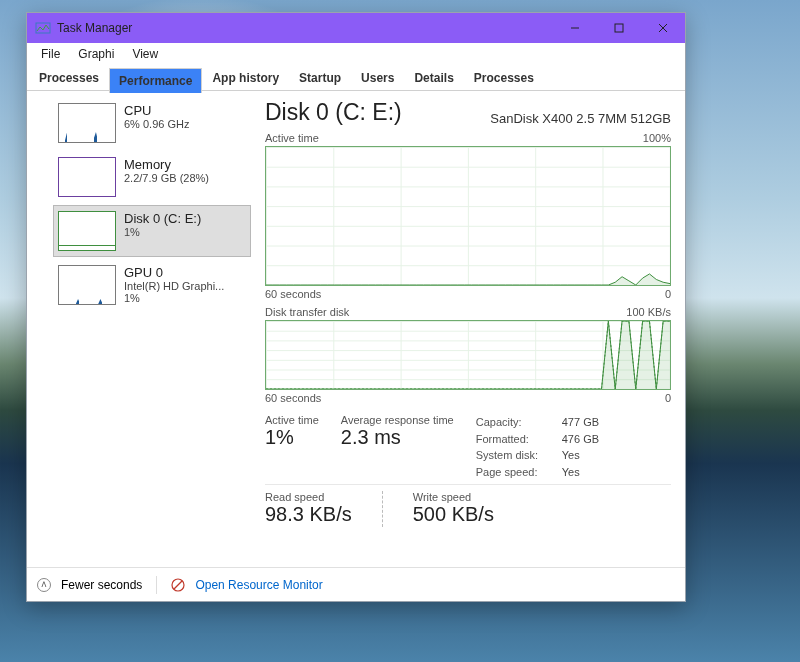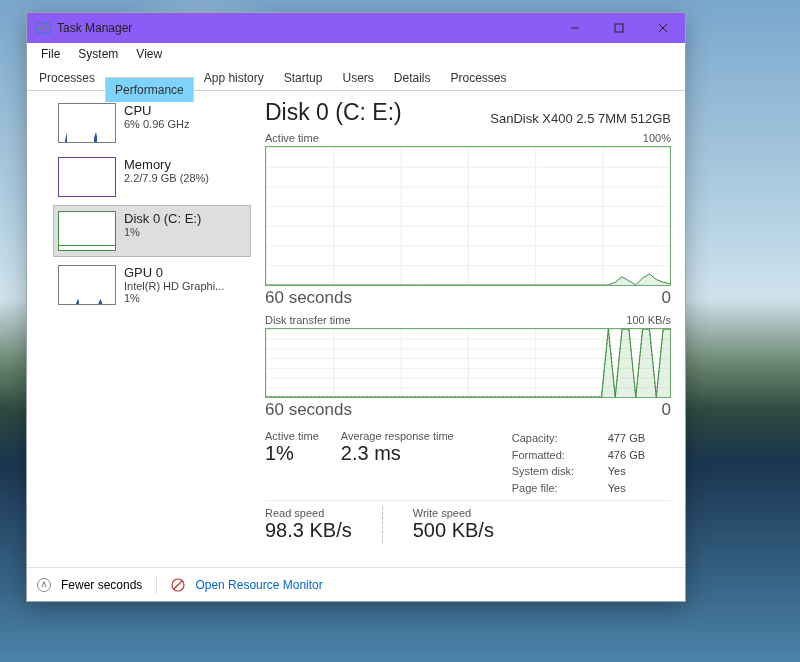--- a/index.html
+++ b/index.html
@@ -45,25 +45,26 @@
   }
   .menubar span { padding: 2px 8px; }
   .tabs {
     display: flex; border-bottom: 1px solid #d0d0d0;
     padding-left: 2px; background: #fff;
   }
   .tab {
     padding: 5px 9px; font-size: 12px; color: #333;
     border: 1px solid transparent; border-bottom: none;
     position: relative;
+    font-weight: bold;
   }
   .tab.active {
     border-color: #d0d0d0;
-    background: #7dd3fc;
-    top: 12px;
+    background: #3b82f6;
+    top: 3px;
   }
   .content {
     flex: 1; display: flex; overflow: hidden;
   }
   .sidebar {
     width: 208px; padding: 6px 4px 6px 6px;
     display: flex; flex-direction: column; gap: 2px;
     overflow: hidden;
     margin-left: 20px;
   }
@@ -116,27 +117,27 @@
   .graph .grid {
     position: absolute; inset: 0;
     background-image:
       linear-gradient(#e6f2e6 1px, transparent 1px),
       linear-gradient(90deg, #e6f2e6 1px, transparent 1px);
     background-size: 100% 14.28%, 16.66% 100%;
   }
   .graph.g1 { height: 140px; }
   .graph.g2 { height: 70px; }
   .graph svg { position:absolute; inset:0; width:100%; height:100%; }
-  .axis-row { display:flex; justify-content: space-between; font-size: 17px; color:#555; margin-top: 2px; }
+  .axis-row { display:flex; justify-content: space-between; font-size: 11px; color:#555; margin-top: 2px; }
   .stats { display:flex; gap: 22px; margin-top: 10px; }
   .stat-col { }
   .stat-lbl { font-size: 11px; color:#555; }
   .stat-val { font-size: 20px; color:#222; margin-top: 0px; }
   .info-col { font-size: 11px; color:#444; }
-  .info-col .row { display:flex; gap: 20px; line-height: 1.5; margin-left: 36px; }
+  .info-col .row { display:flex; gap: 10px; line-height: 1.5; }
   .info-col .k { min-width: 76px; color:#555; }
   .rw-row { display:flex; margin-top:4px; border-top:1px solid #e8e8e8; padding-top:6px; gap: 22px;}
   .dotted { border-left: 1px dashed #bbb; height: 36px; margin: 0 8px; }
   .footer {
     height: 34px; border-top: 1px solid #e0e0e0;
     display:flex; align-items:center; padding: 0 10px;
     gap: 10px; font-size: 12px;
   }
   .footer .chev { width:14px; height:14px; border:1px solid #888; border-radius:50%; display:flex; align-items:center; justify-content:center; font-size:10px; color:#555;}
   .footer .link { color:#0066cc; }
@@ -172,21 +173,21 @@
           <svg width="10" height="10">
             <line x1="1" y1="1" x2="9" y2="9" stroke="#222"></line>
             <line x1="9" y1="1" x2="1" y2="9" stroke="#222"></line>
           </svg>
         </div>
     </div>
   </div>
 
   <div class="menubar">
     <span>File</span>
-    <span>System</span>
+    <span>Graphi</span>
     <span>View</span>
   </div>
 
   <div class="tabs">
     <div class="tab">Processes</div>
     <div class="tab active">Performance</div>
     <div class="tab">App history</div>
     <div class="tab">Startup</div>
     <div class="tab">Users</div>
     <div class="tab">Details</div>
@@ -242,21 +243,21 @@
             <path d="M0 100 L1.694915254237288 100 L3.389830508474576 100 L5.084745762711865 100 L6.779661016949152 100 L8.47457627118644 100 L10.16949152542373 100 L11.864406779661017 100 L13.559322033898304 100 L15.254237288135593 100 L16.94915254237288 100 L18.64406779661017 100 L20.33898305084746 100 L22.033898305084744 100 L23.728813559322035 100 L25.423728813559322 100 L27.11864406779661 100 L28.8135593220339 100 L30.508474576271187 100 L32.20338983050847 100 L33.89830508474576 100 L35.59322033898305 100 L37.28813559322034 100 L38.983050847457626 100 L40.67796610169492 100 L42.3728813559322 100 L44.06779661016949 100 L45.76271186440678 100 L47.45762711864407 100 L49.152542372881356 100 L50.847457627118644 100 L52.54237288135594 100 L54.23728813559322 100 L55.932203389830505 100 L57.6271186440678 100 L59.32203389830508 100 L61.016949152542374 100 L62.71186440677966 100 L64.40677966101694 100 L66.10169491525424 100 L67.79661016949152 100 L69.49152542372882 100 L71.1864406779661 100 L72.88135593220339 100 L74.57627118644068 100 L76.27118644067797 100 L77.96610169491525 100 L79.66101694915254 100 L81.35593220338984 100 L83.05084745762711 100 L84.7457627118644 100 L86.4406779661017 98 L88.13559322033898 94 L89.83050847457628 97 L91.52542372881356 100 L93.22033898305084 95 L94.91525423728814 92 L96.61016949152543 96 L98.30508474576271 98 L100 99 L100 100 L0 100 Z" fill="rgba(80,160,80,0.15)" stroke="none"></path>
             <path d="M0 100 L1.694915254237288 100 L3.389830508474576 100 L5.084745762711865 100 L6.779661016949152 100 L8.47457627118644 100 L10.16949152542373 100 L11.864406779661017 100 L13.559322033898304 100 L15.254237288135593 100 L16.94915254237288 100 L18.64406779661017 100 L20.33898305084746 100 L22.033898305084744 100 L23.728813559322035 100 L25.423728813559322 100 L27.11864406779661 100 L28.8135593220339 100 L30.508474576271187 100 L32.20338983050847 100 L33.89830508474576 100 L35.59322033898305 100 L37.28813559322034 100 L38.983050847457626 100 L40.67796610169492 100 L42.3728813559322 100 L44.06779661016949 100 L45.76271186440678 100 L47.45762711864407 100 L49.152542372881356 100 L50.847457627118644 100 L52.54237288135594 100 L54.23728813559322 100 L55.932203389830505 100 L57.6271186440678 100 L59.32203389830508 100 L61.016949152542374 100 L62.71186440677966 100 L64.40677966101694 100 L66.10169491525424 100 L67.79661016949152 100 L69.49152542372882 100 L71.1864406779661 100 L72.88135593220339 100 L74.57627118644068 100 L76.27118644067797 100 L77.96610169491525 100 L79.66101694915254 100 L81.35593220338984 100 L83.05084745762711 100 L84.7457627118644 100 L86.4406779661017 98 L88.13559322033898 94 L89.83050847457628 97 L91.52542372881356 100 L93.22033898305084 95 L94.91525423728814 92 L96.61016949152543 96 L98.30508474576271 98 L100 99 " fill="none" stroke="#3f8f3f" stroke-width="1" vector-effect="non-scaling-stroke"></path>
           </svg>
       </div>
       <div class="axis-row">
         <span>60 seconds</span>
         <span>0</span>
       </div>
 
       <div class="graph-label-row">
-        <span>Disk transfer time</span>
+        <span>Disk transfer disk</span>
         <span>100 KB/s</span>
       </div>
       <div class="graph g2">
         <div class="grid"></div>
         <svg id="g2svg" preserveAspectRatio="none" viewBox="0 0 100 100">
             <path d="M0 100 L1.694915254237288 100 L3.389830508474576 100 L5.084745762711865 100 L6.779661016949152 100 L8.47457627118644 100 L10.16949152542373 100 L11.864406779661017 100 L13.559322033898304 100 L15.254237288135593 100 L16.94915254237288 100 L18.64406779661017 100 L20.33898305084746 100 L22.033898305084744 100 L23.728813559322035 100 L25.423728813559322 100 L27.11864406779661 100 L28.8135593220339 100 L30.508474576271187 100 L32.20338983050847 100 L33.89830508474576 100 L35.59322033898305 100 L37.28813559322034 100 L38.983050847457626 100 L40.67796610169492 100 L42.3728813559322 100 L44.06779661016949 100 L45.76271186440678 100 L47.45762711864407 100 L49.152542372881356 100 L50.847457627118644 100 L52.54237288135594 100 L54.23728813559322 100 L55.932203389830505 100 L57.6271186440678 100 L59.32203389830508 100 L61.016949152542374 100 L62.71186440677966 100 L64.40677966101694 100 L66.10169491525424 100 L67.79661016949152 100 L69.49152542372882 100 L71.1864406779661 100 L72.88135593220339 100 L74.57627118644068 100 L76.27118644067797 100 L77.96610169491525 100 L79.66101694915254 100 L81.35593220338984 100 L83.05084745762711 100 L84.7457627118644 0 L86.4406779661017 100 L88.13559322033898 0 L89.83050847457628 0 L91.52542372881356 100 L93.22033898305084 0 L94.91525423728814 0 L96.61016949152543 100 L98.30508474576271 0 L100 0 L100 100 L0 100 Z" fill="rgba(80,160,80,0.15)" stroke="none"></path>
             <path d="M0 100 L1.694915254237288 100 L3.389830508474576 100 L5.084745762711865 100 L6.779661016949152 100 L8.47457627118644 100 L10.16949152542373 100 L11.864406779661017 100 L13.559322033898304 100 L15.254237288135593 100 L16.94915254237288 100 L18.64406779661017 100 L20.33898305084746 100 L22.033898305084744 100 L23.728813559322035 100 L25.423728813559322 100 L27.11864406779661 100 L28.8135593220339 100 L30.508474576271187 100 L32.20338983050847 100 L33.89830508474576 100 L35.59322033898305 100 L37.28813559322034 100 L38.983050847457626 100 L40.67796610169492 100 L42.3728813559322 100 L44.06779661016949 100 L45.76271186440678 100 L47.45762711864407 100 L49.152542372881356 100 L50.847457627118644 100 L52.54237288135594 100 L54.23728813559322 100 L55.932203389830505 100 L57.6271186440678 100 L59.32203389830508 100 L61.016949152542374 100 L62.71186440677966 100 L64.40677966101694 100 L66.10169491525424 100 L67.79661016949152 100 L69.49152542372882 100 L71.1864406779661 100 L72.88135593220339 100 L74.57627118644068 100 L76.27118644067797 100 L77.96610169491525 100 L79.66101694915254 100 L81.35593220338984 100 L83.05084745762711 100 L84.7457627118644 0 L86.4406779661017 100 L88.13559322033898 0 L89.83050847457628 0 L91.52542372881356 100 L93.22033898305084 0 L94.91525423728814 0 L96.61016949152543 100 L98.30508474576271 0 L100 0 " fill="none" stroke="#3f8f3f" stroke-width="1" vector-effect="non-scaling-stroke"></path>
             <path d="M0 100 L1.694915254237288 100 L3.389830508474576 100 L5.084745762711865 100 L6.779661016949152 100 L8.47457627118644 100 L10.16949152542373 100 L11.864406779661017 100 L13.559322033898304 100 L15.254237288135593 100 L16.94915254237288 100 L18.64406779661017 100 L20.33898305084746 100 L22.033898305084744 100 L23.728813559322035 100 L25.423728813559322 100 L27.11864406779661 100 L28.8135593220339 100 L30.508474576271187 100 L32.20338983050847 100 L33.89830508474576 100 L35.59322033898305 100 L37.28813559322034 100 L38.983050847457626 100 L40.67796610169492 100 L42.3728813559322 100 L44.06779661016949 100 L45.76271186440678 100 L47.45762711864407 100 L49.152542372881356 100 L50.847457627118644 100 L52.54237288135594 100 L54.23728813559322 100 L55.932203389830505 100 L57.6271186440678 100 L59.32203389830508 100 L61.016949152542374 100 L62.71186440677966 100 L64.40677966101694 100 L66.10169491525424 100 L67.79661016949152 100 L69.49152542372882 100 L71.1864406779661 100 L72.88135593220339 100 L74.57627118644068 100 L76.27118644067797 100 L77.96610169491525 100 L79.66101694915254 100 L81.35593220338984 100 L83.05084745762711 100 L84.7457627118644 0 L86.4406779661017 100 L88.13559322033898 0 L89.83050847457628 0 L91.52542372881356 100 L93.22033898305084 0 L94.91525423728814 0 L96.61016949152543 100 L98.30508474576271 0 L100 0 " fill="none" stroke="#3f8f3f" stroke-width="1" stroke-dasharray="2 2" vector-effect="non-scaling-stroke"></path>
           </svg>
       </div>
@@ -281,21 +282,21 @@
             </div>
           <div class="row">
               <span class="k">Formatted:</span>
               <span>476 GB</span>
             </div>
           <div class="row">
               <span class="k">System disk:</span>
               <span>Yes</span>
             </div>
           <div class="row">
-              <span class="k">Page file:</span>
+              <span class="k">Page speed:</span>
               <span>Yes</span>
             </div>
         </div>
       </div>
 
       <div class="rw-row">
         <div class="stat-col">
           <div class="stat-lbl">Read speed</div>
           <div class="stat-val">98.3 KB/s</div>
         </div>

